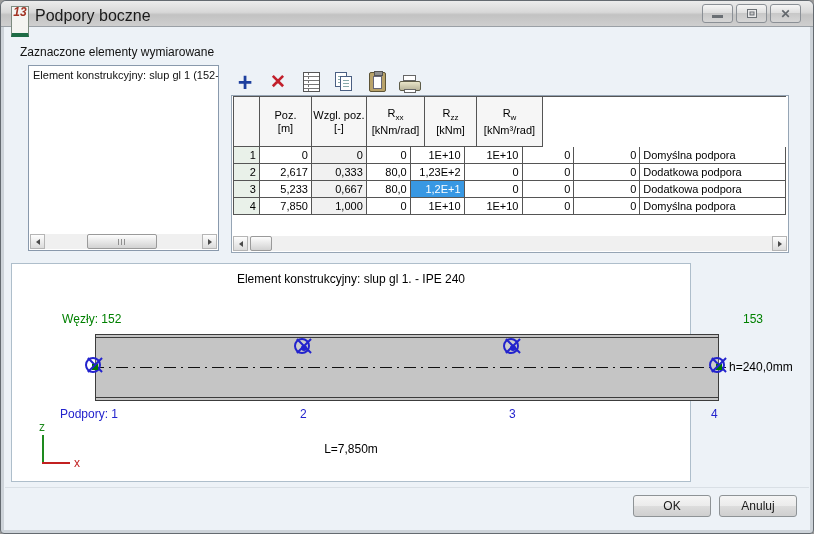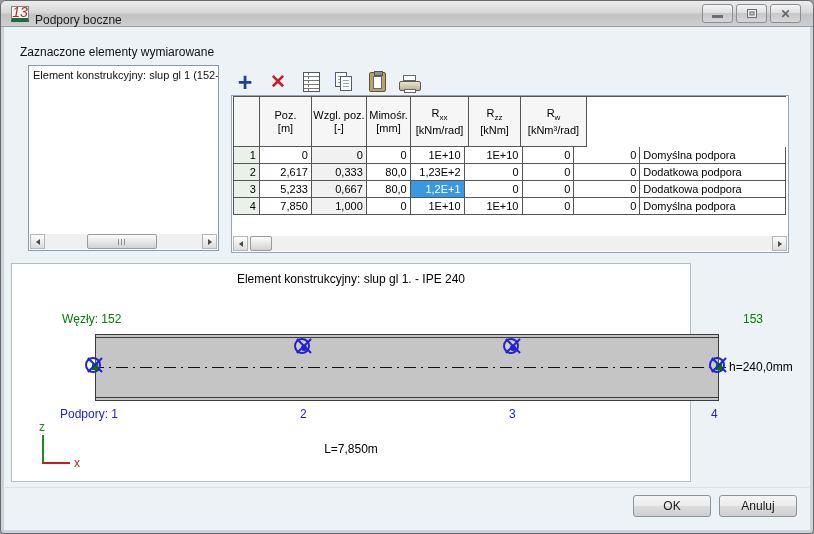--- a/index.html
+++ b/index.html
@@ -15,26 +15,26 @@
   }
 
   
   .titlebar {
     position:absolute; top:0; left:0; right:0; height:26px;
     background:linear-gradient(180deg,#ececec,#d8d8d8 45%,#c2c2c2 55%,#cfcfcf);
     border-bottom:1px solid #9aa0a6;
     border-radius:5px 5px 0 0;
   }
   .app-icon {
-    position:absolute; left:10px; top:5px; width:18px; height:16px;
+    position:absolute; left:10px; top:5px; width:18px; height:31px;
     background:#f4f4f2; border:1px solid #7d8a80; border-bottom:4px solid #1d6b45;
-    font-size:14px; font-style:italic; font-weight:normal; color:#a23324;
+    font-size:12px; font-style:italic; font-weight:bold; color:#a23324;
     text-align:center; line-height:11px;
   }
-  .title-text { position:absolute; left:34px; top:12px; font-size:12px; color:#1b1b1b; }
+  .title-text { position:absolute; left:34px; top:6px; font-size:16px; color:#1b1b1b; }
   .winbtns { position:absolute; top:3px; right:12px; display:flex; gap:3px; }
   .winbtn {
     width:31px; height:19px; border:1px solid #8b9096; border-radius:3px;
     background:linear-gradient(180deg,#f6f6f6,#dcdcdc 50%,#c8c8c8 50%,#d6d6d6);
     display:flex; align-items:center; justify-content:center;
     color:#5a5f64; font-size:10px; cursor:default;
   }
   .glyph-min { width:11px; height:3px; background:#6a6f74; margin-top:6px; }
   .glyph-restore { width:10px; height:9px; border:1px solid #6a6f74; box-shadow: inset 0 0 0 1.5px #e9e9e9, inset 0 0 0 2.5px #6a6f74; }
   .glyph-close { font-size:12px; font-weight:bold; color:#63686d; line-height:1; }
@@ -245,24 +245,20 @@
       <div class="grid-row">
         <div class="cell th c0"></div>
         <div class="cell th c1">
             <span>Poz.</span>
             <span>[m]</span>
           </div>
         <div class="cell th c2">
             <span>Wzgl. poz.</span>
             <span>[-]</span>
           </div>
-        <div class="cell th c3">
-            <span>Mimośr.</span>
-            <span>[mm]</span>
-          </div>
         <div class="cell th c5">
             <span><span>R</span><span class="sub">xx</span></span>
             <span>[kNm/rad]</span>
           </div>
         <div class="cell th c6">
             <span><span>R</span><span class="sub">zz</span></span>
             <span>[kNm]</span>
           </div>
         <div class="cell th c7">
             <span><span>R</span><span class="sub">w</span></span>

